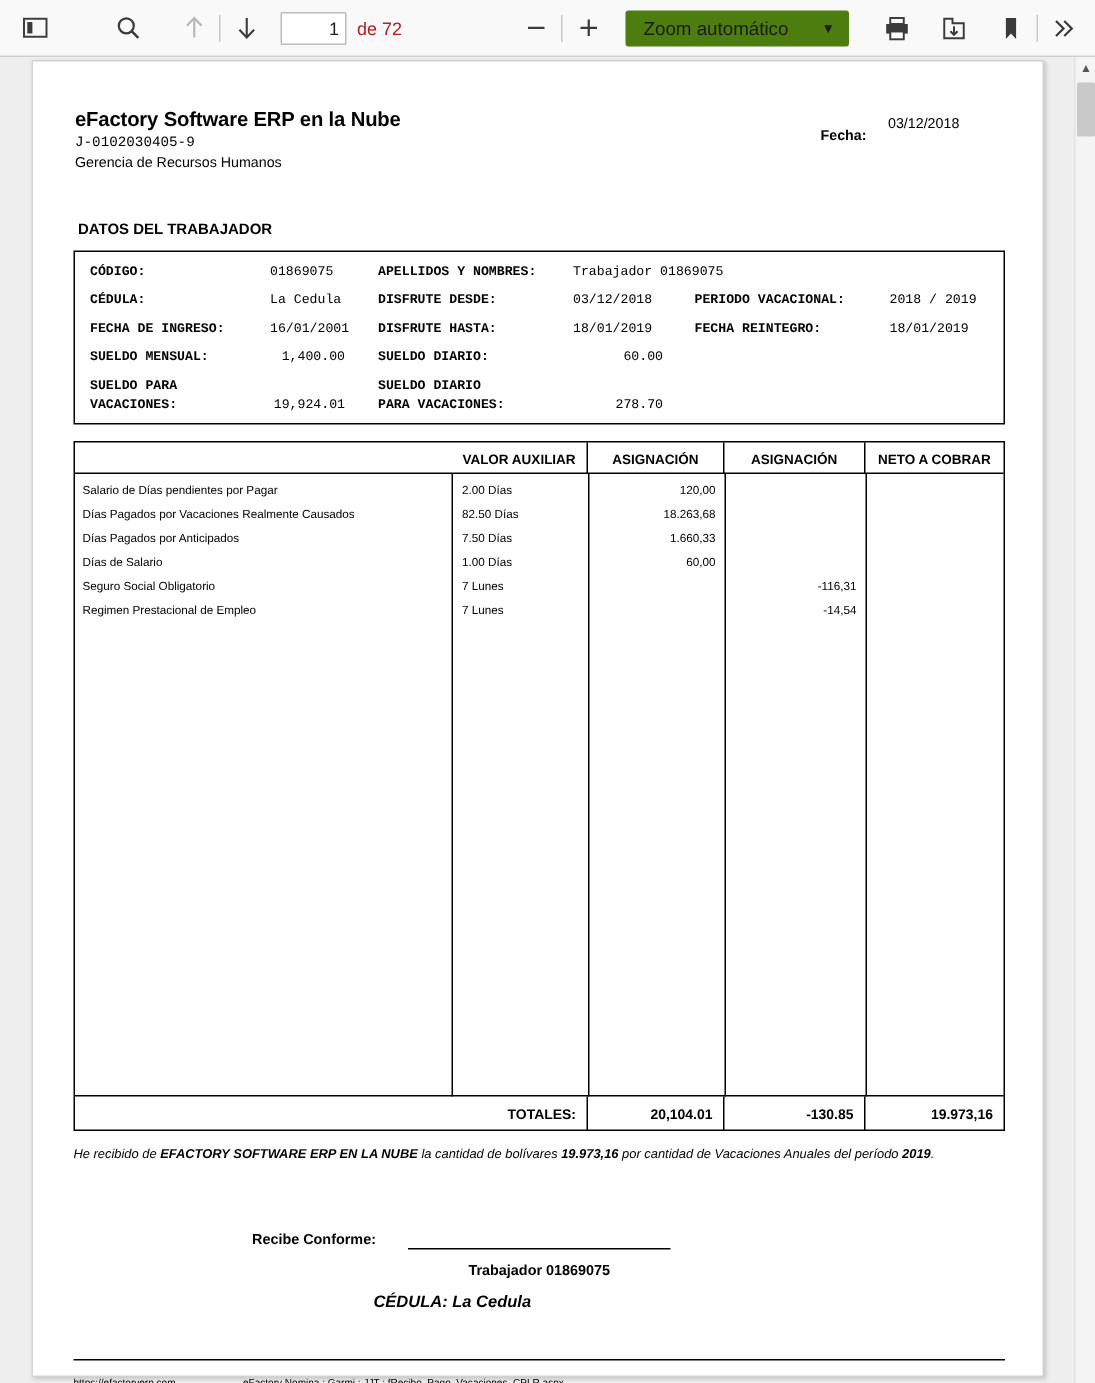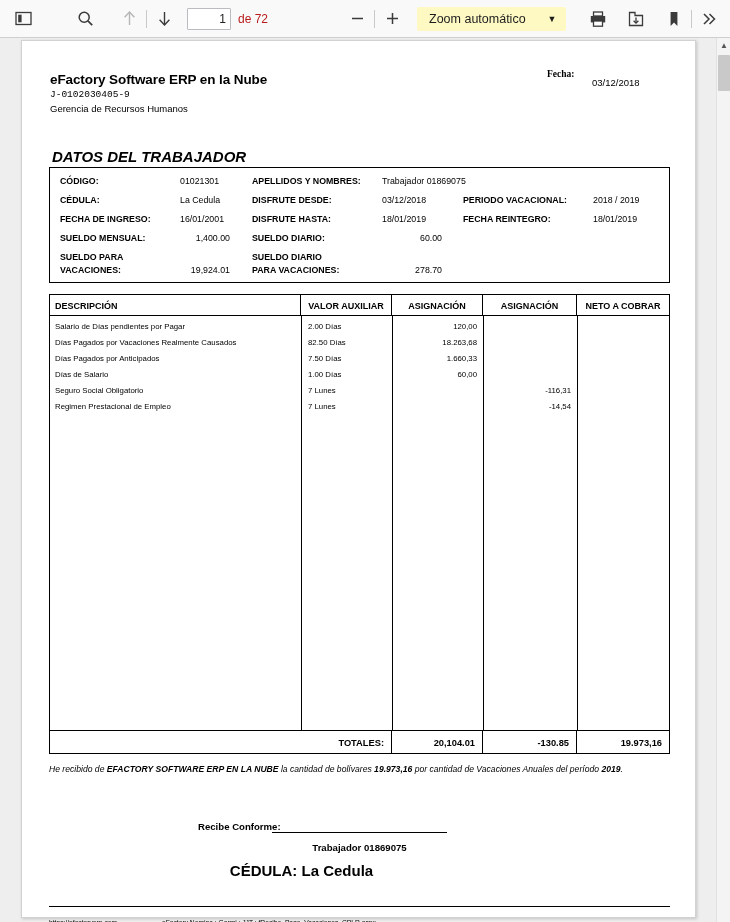--- a/index.html
+++ b/index.html
@@ -34,21 +34,21 @@
 
   #pagenum {
     width: 44px; height: 22px;
     border: 1px solid #bcbcc0; background: #fff;
     text-align: right; font-size: 12px; color: #222;
     padding: 0 4px; margin-left: 8px; border-radius: 1px;
   }
   #pagelabel { font-size: 12px; color: #b91c1c; margin-left: 7px; white-space: nowrap; }
 
   #zoomsel {
-    height: 24px; background: #fef9c3;
+    height: 24px; background: #4d7c0f;
     border: none; border-radius: 2px;
     display: flex; align-items: center;
     padding: 0 9px 0 12px; margin-left: 10px;
     font-size: 12.5px; color: #1c1c1c; cursor: pointer;
   }
   #zoomsel .cv { margin-left: 22px; font-size: 9px; }
 
   
   #viewer {
     position: absolute; left: 0; top: 38px;
@@ -79,31 +79,31 @@
     border: 1px solid #d2d2d2;
     box-shadow: 1px 1px 3px rgba(0,0,0,.18);
     color: #000;
   }
   .pg { position: absolute; }
 
   
   #org-name { left: 28px; top: 31px; font-size: 13.5px; font-weight: bold; letter-spacing: -.1px; }
   #org-rif  { left: 28px; top: 48px; font-size: 9.5px; font-family: Liberation Mono, monospace; }
   #org-dept { left: 28px; top: 62px; font-size: 9.5px; }
-  #fecha-label { left: 525px; top: 28px; font-size: 9.5px; font-weight: bold; font-family: Liberation Serif, serif; }
+  #fecha-label { left: 525px; top: 44px; font-size: 9.5px; font-weight: bold; }
   #fecha-value { left: 570px; top: 36px; font-size: 9.5px; }
   #doc-title { left: 0; top: 80px; width: 675px; text-align: center; font-size: 9.5px; font-weight: bold; }
 
   
-  #dt-title { left: 30px; top: 107px; font-size: 15px; font-weight: bold; font-style: italic; }
+  #dt-title { left: 30px; top: 107px; font-size: 10px; font-weight: bold; }
   #dt-box {
     left: 27px; top: 126px; width: 621px; height: 116px;
     border: 1px solid #000;
   }
-  .dt-row { position: absolute; left: 0; width: 621px; height: 20px; }
+  .dt-row { position: absolute; left: 0; width: 621px; height: 20px; font-family: Liberation Mono, monospace; }
   .dt-lab { position: absolute; font-size: 8.8px; font-weight: bold; }
   .dt-val { position: absolute; font-size: 8.8px; }
   .c1l { left: 10px; }
   .c1v { left: 130px; }
   .c2l { left: 202px; }
   .c2v { left: 332px; }
   .c3l { left: 413px; }
   .c3v { left: 543px; }
   .num { text-align: right; width: 62px; }
 
@@ -144,24 +144,24 @@
 
   
   #declaration {
     left: 27px; top: 722px; width: 621px;
     font-size: 8.6px; font-style: italic;
     text-align: justify; line-height: 1.55;
   }
   #declaration b { font-style: italic; font-weight: bold; }
 
   
-  #sig-label { left: 146px; top: 780px; font-size: 9.6px; font-weight: bold; margin-left: 30px; }
+  #sig-label { left: 146px; top: 780px; font-size: 9.6px; font-weight: bold; }
   #sig-line  { left: 250px; top: 791px; width: 175px; border-bottom: 1.4px solid #000; }
   #sig-name  { left: 0; top: 801px; width: 675px; text-align: center; font-size: 9.6px; font-weight: bold; }
-  #sig-ced   { left: 0; top: 821px; width: 559px; text-align: center; font-size: 15px; font-weight: bold; }
+  #sig-ced   { left: 0; top: 821px; width: 559px; text-align: center; font-size: 11px; font-weight: bold; font-style: italic; }
 
   
   #foot-rule { left: 27px; top: 865px; width: 621px; border-bottom: 1.6px solid #000; }
   #foot-url  { left: 27px; top: 878px; font-size: 6.7px; }
   #foot-path { left: 140px; top: 878px; font-size: 6.7px; }
 </style>
 </head>
 <body>
 
 <div id="toolbar">
@@ -256,21 +256,21 @@
   <div class="pg" id="org-rif">J-0102030405-9</div>
   <div class="pg" id="org-dept">Gerencia de Recursos Humanos</div>
   <div class="pg" id="fecha-label">Fecha:</div>
   <div class="pg" id="fecha-value">03/12/2018</div>
 
   <div class="pg" id="dt-title">DATOS DEL TRABAJADOR</div>
 
   <div class="pg" id="dt-box">
     <div class="dt-row" style="top:8px">
       <span class="dt-lab c1l">CÓDIGO:</span>
-      <span class="dt-val c1v">01021301</span>
+      <span class="dt-val c1v">01869075</span>
       <span class="dt-lab c2l">APELLIDOS Y NOMBRES:</span>
       <span class="dt-val c2v">Trabajador 01869075</span>
     </div>
     <div class="dt-row" style="top:27px">
       <span class="dt-lab c1l">CÉDULA:</span>
       <span class="dt-val c1v">La Cedula</span>
       <span class="dt-lab c2l">DISFRUTE DESDE:</span>
       <span class="dt-val c2v">03/12/2018</span>
       <span class="dt-lab c3l">PERIODO VACACIONAL:</span>
       <span class="dt-val c3v">2018 / 2019</span>
@@ -296,21 +296,20 @@
     <div class="dt-row" style="top:97px">
       <span class="dt-lab c1l">VACACIONES:</span>
       <span class="dt-val num" style="left:118px">19,924.01</span>
       <span class="dt-lab c2l">PARA VACACIONES:</span>
       <span class="dt-val num" style="left:330px">278.70</span>
     </div>
   </div>
 
   <div class="pg" id="tbl">
     <div id="thead">
-      <div class="th" style="left:0px;   width:251px">DESCRIPCIÓN</div>
       <div class="th ctr" style="left:251px; width:91px">VALOR AUXILIAR</div>
       <div class="th ctr" style="left:342px; width:91px">ASIGNACIÓN</div>
       <div class="th ctr" style="left:433px; width:94px">ASIGNACIÓN</div>
       <div class="th ctr last" style="left:527px; width:92px">NETO A COBRAR</div>
     </div>
 
     <div class="vline" style="left:251px; height:415px"></div>
     <div class="vline" style="left:342px; height:415px"></div>
     <div class="vline" style="left:433px; height:415px"></div>
     <div class="vline" style="left:527px; height:415px"></div>

